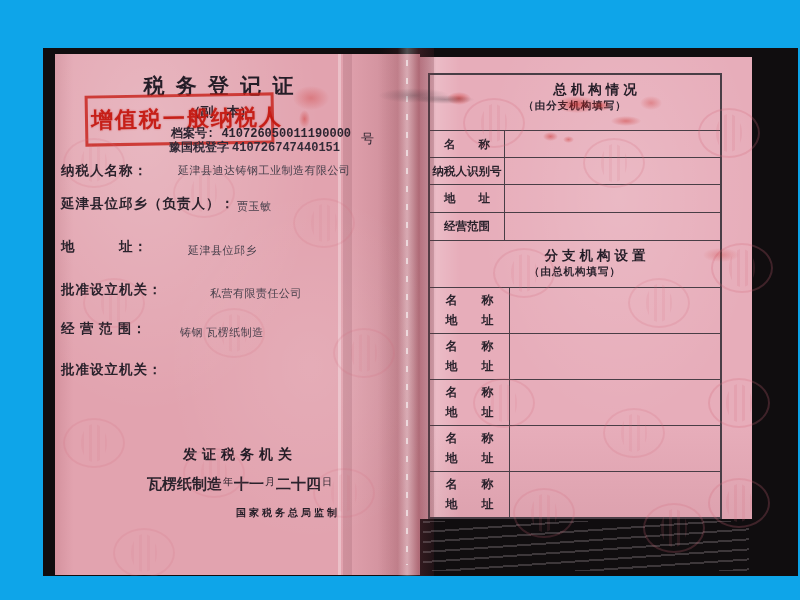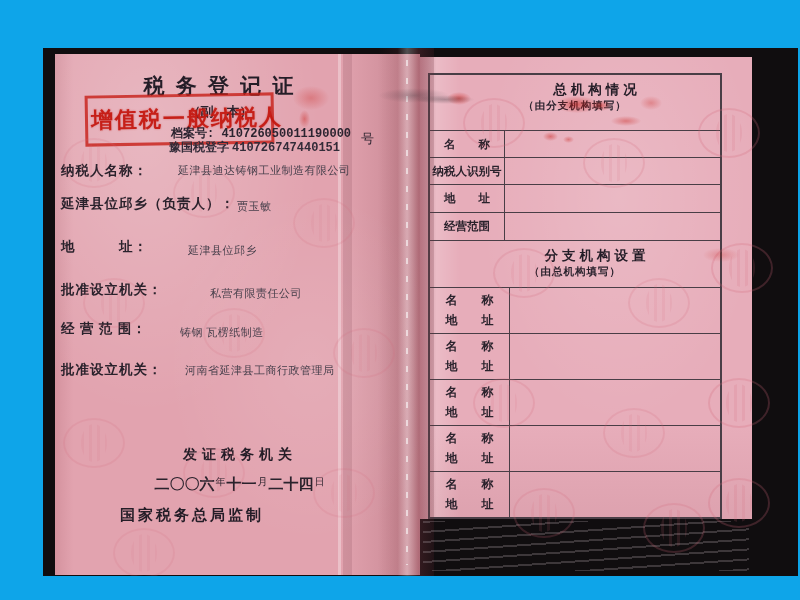--- a/index.html
+++ b/index.html
@@ -51,22 +51,22 @@
   .field .lbl{font-size:13.5px;font-weight:bold;letter-spacing:1px;color:#2a222c;}
   .field .val{position:absolute;font-size:11px;letter-spacing:0.5px;color:#453e4a;}
   .field .val-strong{position:absolute;font-size:13.5px;font-weight:bold;letter-spacing:1px;color:#2a222c;}
 
   .lp-issuer{position:absolute;left:80px;top:392px;width:210px;text-align:center;
     font-size:14px;font-weight:bold;letter-spacing:5px;color:#241d27;}
   .lp-date{position:absolute;left:75px;top:421px;width:220px;text-align:center;color:#2a222c;white-space:nowrap;}
   .lp-date .big{font-size:15px;font-weight:bold;}
   .lp-date .mid{font-size:15px;font-weight:bold;}
   .lp-date .unit{font-size:10px;position:relative;top:-4px;margin:0 1px;}
-  .lp-footer{position:absolute;left:65px;top:452px;width:220px;text-align:left;
-    font-size:15px;font-weight:bold;letter-spacing:3px;color:#241d27;}
+  .lp-footer{position:absolute;left:65px;top:452px;width:220px;text-align:right;
+    font-size:10px;font-weight:bold;letter-spacing:3px;color:#241d27;}
 
   
   .rtable{position:absolute;left:8px;top:16px;width:294px;border:2px solid #493e46;box-sizing:border-box;}
   .tr{display:flex;border-top:1.5px solid #493e46;box-sizing:border-box;}
   .tr:first-child{border-top:none;}
   .r-head{height:49px;display:block;text-align:center;}
   .r-s{height:27px;}
   .r-m{height:28px;}
   .r-band{height:47px;display:block;text-align:center;}
   .r-pair{height:46px;}
@@ -127,26 +127,25 @@
       <div class="field" style="top:226px">
         <span class="lbl">批准设立机关：</span>
         <span class="val" style="left:149px;top:6px">私营有限责任公司</span>
       </div>
       <div class="field" style="top:265px">
         <span class="lbl">经 营 范 围：</span>
         <span class="val" style="left:119px;top:6px">铸钢 瓦楞纸制造</span>
       </div>
       <div class="field" style="top:306px">
         <span class="lbl">批准设立机关：</span>
-        <span class="val" style="left:124px;top:3px">河南省延津县工商行政管理局</span>
       </div>
 
       <div class="lp-issuer">发证税务机关</div>
       <div class="lp-date">
-        <span class="big">二〇〇六</span><span class="unit">年</span><span class="big">十一</span><span class="unit">月</span><span class="mid">二十四</span><span class="unit">日</span>
+        <span class="big">瓦楞纸制造</span><span class="unit">年</span><span class="big">十一</span><span class="unit">月</span><span class="mid">二十四</span><span class="unit">日</span>
       </div>
       <div class="lp-footer">国家税务总局监制</div>
     </div>
 
     <div class="page page-right">
       <div class="rtable">
 
         <div class="tr r-head">
           <div class="band-title">总机构情况</div>
           <div class="band-sub">（由分支机构填写）</div>

